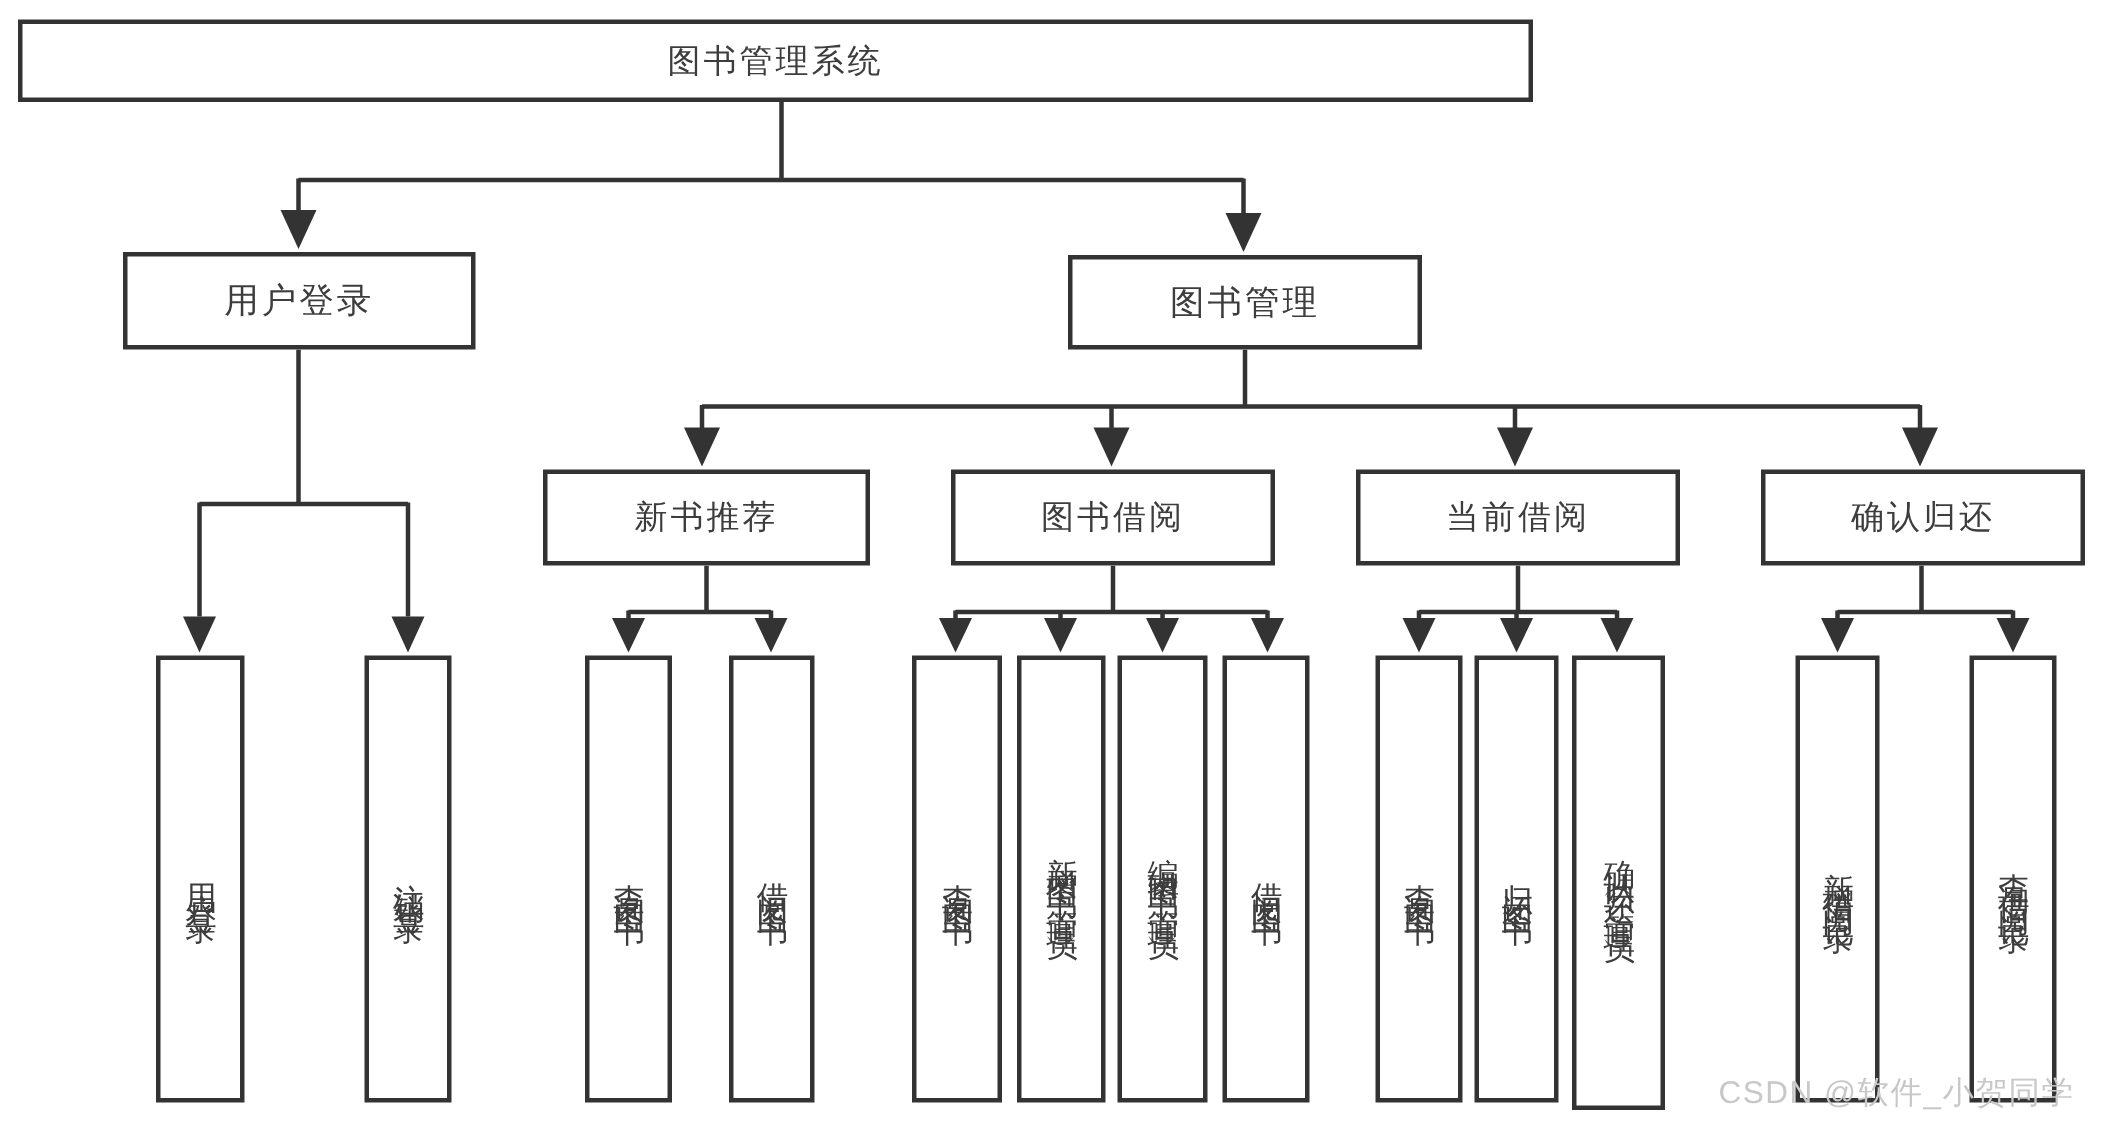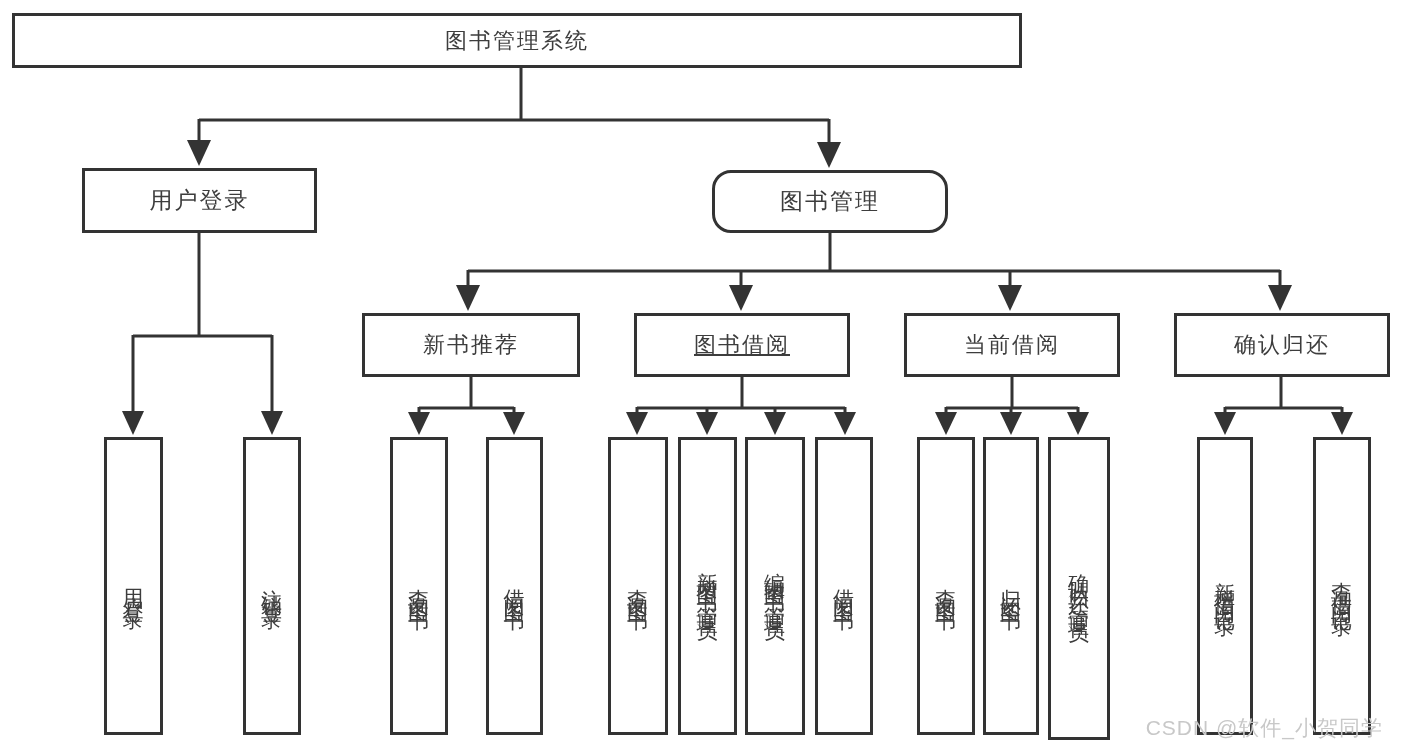--- a/index.html
+++ b/index.html
@@ -77,24 +77,24 @@
       <polygon points="1000,412 1022,412 1011,435"></polygon>
       <polygon points="1067,412 1089,412 1078,435"></polygon>
       <polygon points="1214,412 1236,412 1225,435"></polygon>
       <polygon points="1331,412 1353,412 1342,435"></polygon>
     </g>
   </svg>
 
   <div class="node hbox" style="left:12px; top:13px; width:1010px; height:55px;">图书管理系统</div>
 
   <div class="node hbox big" style="left:82px; top:168px; width:235px; height:65px;">用户登录</div>
-  <div class="node hbox big" style="left:712px; top:170px; width:236px; height:63px;border-radius:19px;">图书管理</div>
+  <div class="node hbox big" style="left:712px; top:170px; width:236px; height:63px;">图书管理</div>
 
   <div class="node hbox" style="left:362px; top:313px; width:218px; height:64px;font-family:Liberation Mono, monospace;">新书推荐</div>
-  <div class="node hbox" style="left:634px; top:313px; width:216px; height:64px;text-decoration:underline;">图书借阅</div>
+  <div class="node hbox" style="left:634px; top:313px; width:216px; height:64px;">图书借阅</div>
   <div class="node hbox" style="left:904px; top:313px; width:216px; height:64px;">当前借阅</div>
   <div class="node hbox" style="left:1174px; top:313px; width:216px; height:64px;">确认归还</div>
 
   <div class="node vbox" style="left:104px; top:437px; width:59px; height:298px;">
     <span class="vtext">用户登录</span>
   </div>
   <div class="node vbox" style="left:243px; top:437px; width:58px; height:298px;">
     <span class="vtext">注销登录</span>
   </div>
 

